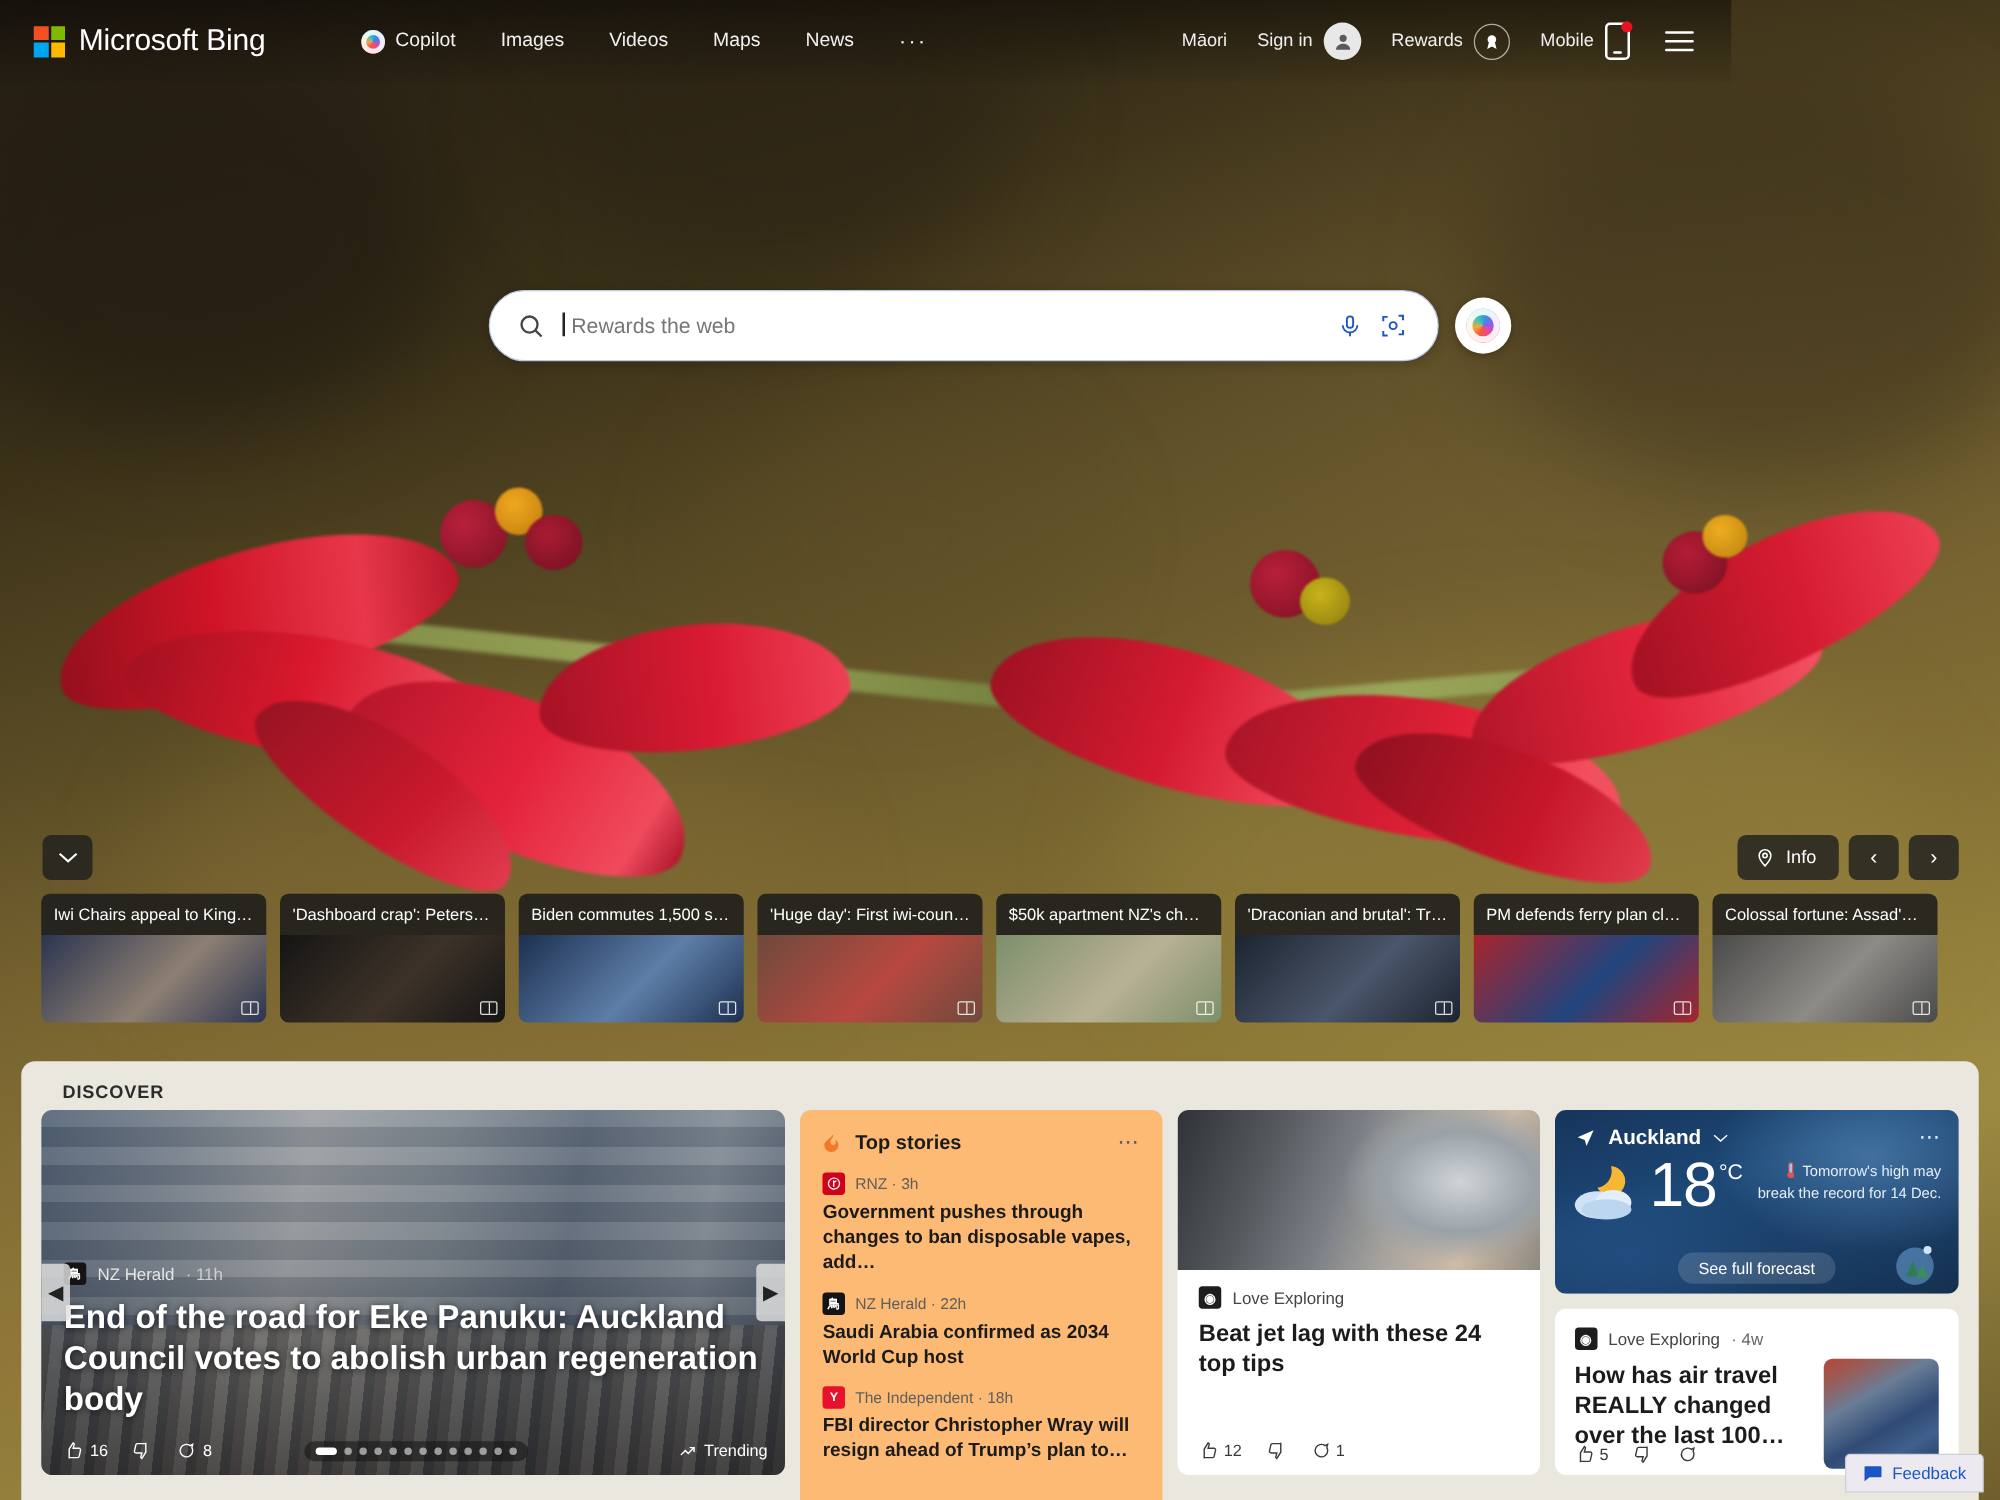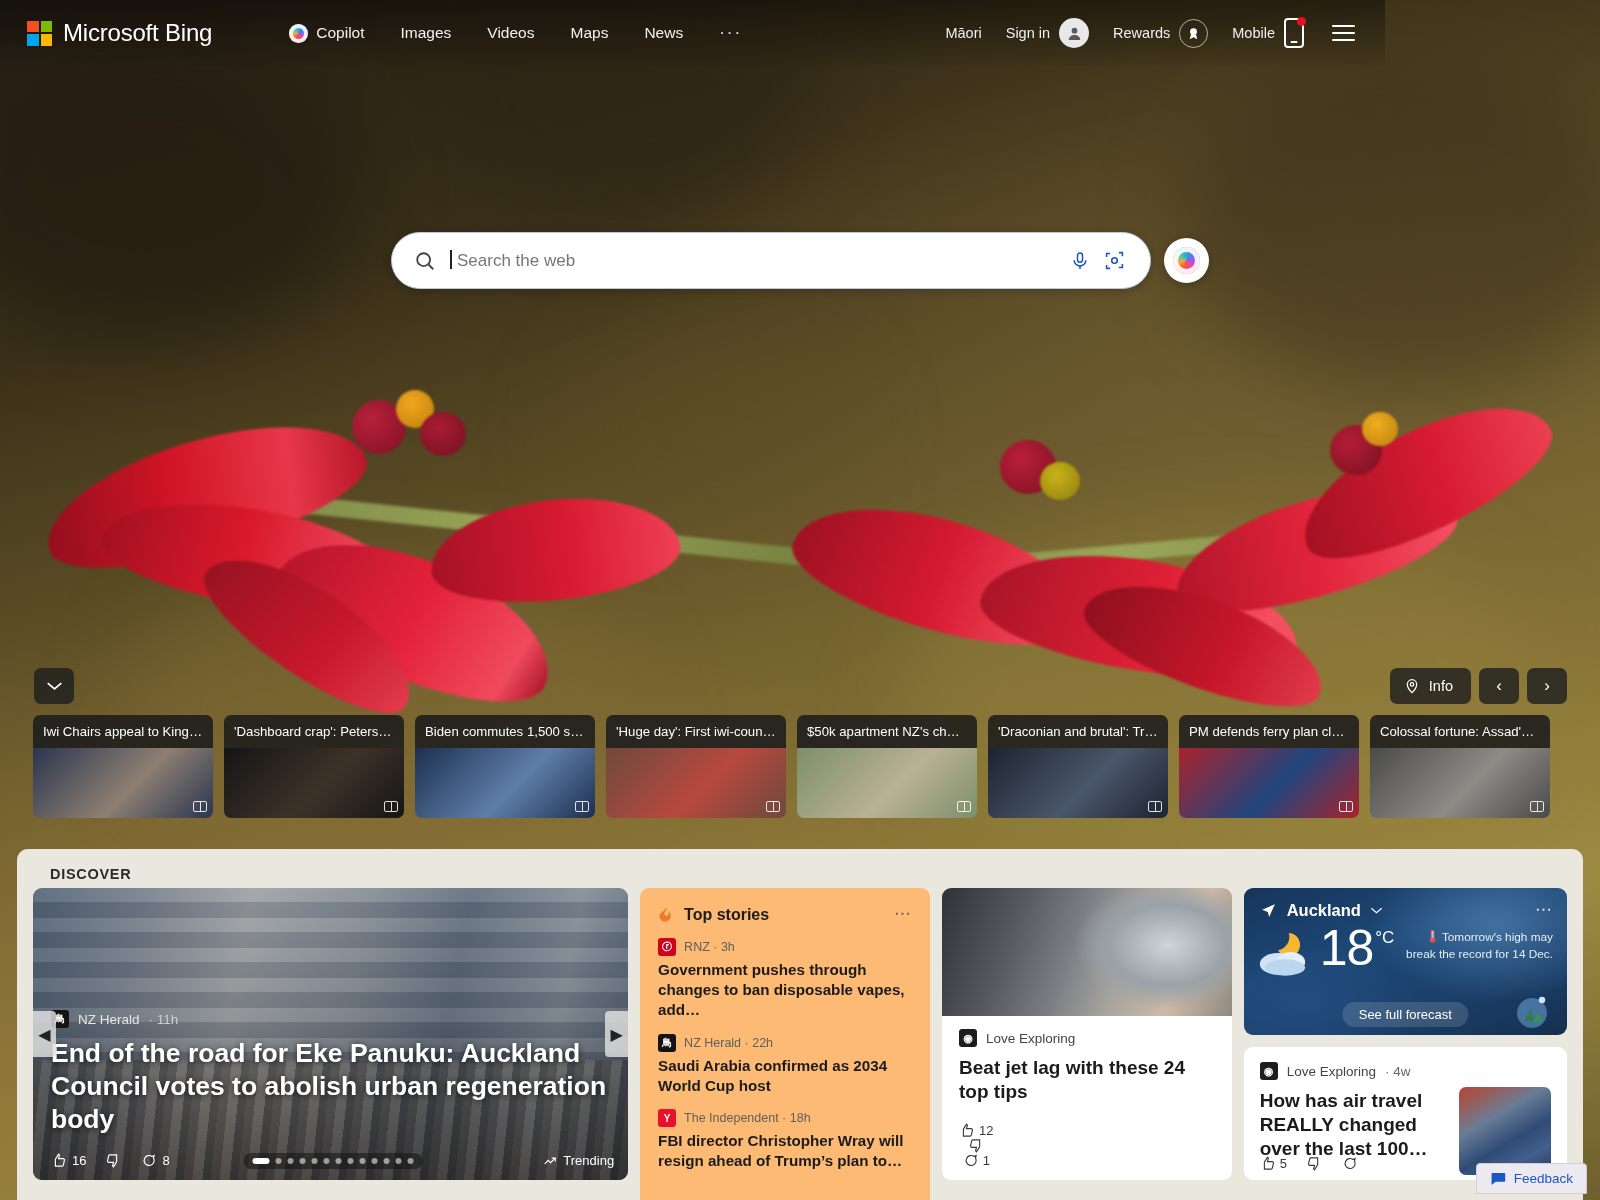--- a/index.html
+++ b/index.html
@@ -159,21 +159,21 @@
 
   
   #jetlag-card { width: 292px; height: 292px; background: #fff; border-radius: 9px; overflow: hidden; cursor: pointer; position: relative; }
   #jetlag-img { height: 128px; position: relative;
     background:
       radial-gradient(ellipse 45% 70% at 78% 45%, #cfd4d7 0%, #9aa2a8 45%, transparent 72%),
       linear-gradient(110deg, #2f3338 0%, #55595e 25%, #7b7f85 45%, #a7a49e 62%, #cdbba6 80%, #8e8980 100%);
   }
   #jetlag-body { padding: 13px 17px 0; }
   #jetlag-title { font-size: 19px; font-weight: bold; color: #1b1b1b; line-height: 1.27; margin-top: 7px; }
-  #jetlag-foot { position: absolute; left: 17px; bottom: 12px; display: flex; align-items: center; flex-direction: column; }
+  #jetlag-foot { position: absolute; left: 17px; bottom: 12px; display: flex; align-items: center; }
   .react-dark { display: flex; align-items: center; gap: 5px; color: #3a3a3a; font-size: 13px; margin-right: 20px; }
 
   
   #right-col { width: 326px; display: flex; flex-direction: column; gap: 12px; }
   #weather-card {
     height: 147px; border-radius: 9px; position: relative; overflow: hidden; cursor: pointer;
     background:
       radial-gradient(ellipse 60% 80% at 78% 25%, rgba(110,165,215,.45), transparent 65%),
       radial-gradient(ellipse 50% 60% at 20% 80%, rgba(40,85,140,.5), transparent 70%),
       linear-gradient(160deg, #16355c 0%, #1d4876 40%, #1b3f68 70%, #14304f 100%);
@@ -293,21 +293,21 @@
 </div>
 
 <div id="search-zone">
   <div id="search-box">
     <span class="sb-icon" style="padding-left:0;">
       <svg width="22" height="22" viewBox="0 0 24 24" fill="none" stroke="#444" stroke-width="2">
         <circle cx="10.5" cy="10.5" r="7"></circle>
           <line x1="15.8" y1="15.8" x2="21" y2="21"></line>
       </svg>
     </span>
-    <span id="search-placeholder">Search the web</span>
+    <span id="search-placeholder">Rewards the web</span>
     <span class="sb-icon">
       <svg width="20" height="20" viewBox="0 0 24 24" fill="none" stroke="#1a56c4" stroke-width="1.8">
         <rect x="9" y="2.5" width="6" height="11" rx="3"></rect>
           <path d="M5 11a7 7 0 0014 0"></path>
           <line x1="12" y1="18" x2="12" y2="21.5"></line>
       </svg>
     </span>
     <span class="sb-icon">
       <svg width="21" height="21" viewBox="0 0 24 24" fill="none" stroke="#1a56c4" stroke-width="1.8">
         <path d="M3 8V4h4M17 3h4v4M21 16v4h-4M7 21H3v-4"></path>

